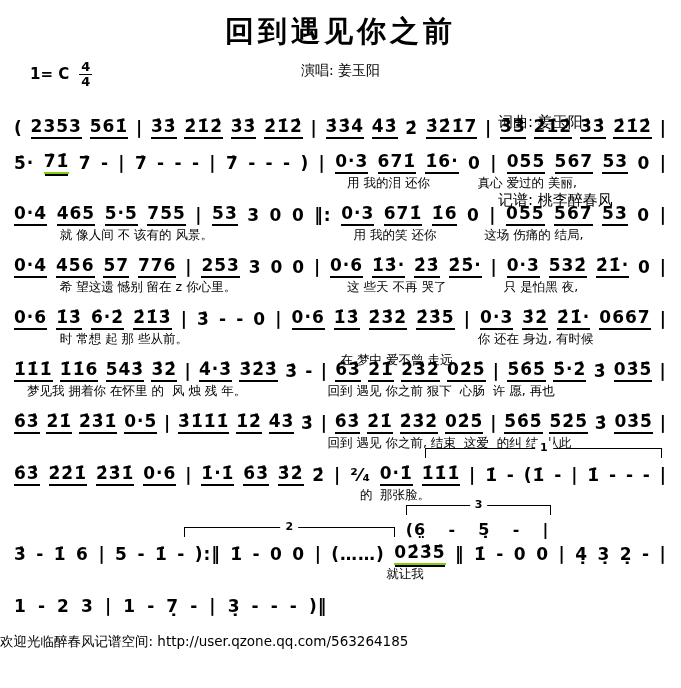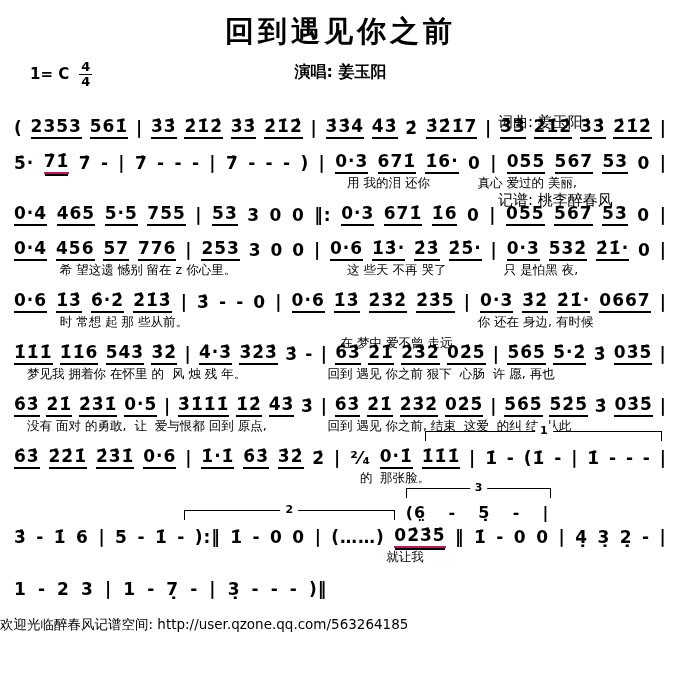--- a/index.html
+++ b/index.html
@@ -13,32 +13,32 @@
     padding-top:12px;
   }
   .keysig{
     position:absolute;left:30px;top:60px;font-size:15px;font-weight:bold;
     display:flex;gap:10px;align-items:center;
   }
   .meter{display:inline-flex;flex-direction:column;align-items:center;
     font-size:13px;font-weight:bold;line-height:1.05;}
   .meter .num{border-bottom:1.5px solid #000;padding:0 2px;}
   .singer{position:absolute;left:50%;transform:translateX(-50%);top:62px;
-    font-size:16px;font-weight:bold;white-space:pre;}
+    font-size:14px;font-weight:normal;white-space:pre;}
   .credits{position:absolute;left:498px;top:56px;font-size:15px;font-weight:normal;
     line-height:1.75;white-space:pre;}
   .score{padding:2px 14px 0;}
   .system{position:relative;margin-top:9px;}
   .notes{
     display:flex;justify-content:space-between;align-items:flex-end;
     font-size:17px;font-weight:bold;height:26px;position:relative;
   }
   .tk{white-space:nowrap;letter-spacing:1px;line-height:1.15;}
   .u1{border-bottom:2px solid #000;}
-  .u2{border-bottom:2px solid #be185d;box-shadow:0 3px 0 -1px #000;}
+  .u2{border-bottom:2px solid #84cc16;box-shadow:0 3px 0 -1px #000;}
   .lyrics{position:relative;height:17px;font-size:12.5px;}
   .lyric{position:absolute;top:1px;white-space:pre;}
   .volta{
     position:absolute;top:-12px;height:9px;
     border-top:1.5px solid #000;border-left:1.5px solid #000;border-right:1.5px solid #000;
   }
   .vlabel{
     position:absolute;top:-8px;left:50%;transform:translateX(-50%);
     background:#fff;padding:0 5px;font-size:11px;font-weight:bold;line-height:1.2;
   }
@@ -141,20 +141,25 @@
         <span class="tk u1">671̇</span>
         <span class="tk u1">1̇6</span>
         <span class="tk">0</span>
         <span class="tk">|</span>
         <span class="tk u1">055</span>
         <span class="tk u1">567</span>
         <span class="tk u1">53</span>
         <span class="tk">0</span>
         <span class="tk">|</span>
       </div>
+      <div class="lyrics">
+        <span class="lyric" style="left: 7%;">就 像人间 不 该有的 风景。</span>
+        <span class="lyric" style="left: 52%;">用 我的笑 还你</span>
+        <span class="lyric" style="left: 72%;">这场 伤痛的 结局,</span>
+      </div>
     </div>
     <div class="system">
       <div class="notes">
         <span class="tk u1">0·4</span>
         <span class="tk u1">456</span>
         <span class="tk u1">57</span>
         <span class="tk u1">776</span>
         <span class="tk">|</span>
         <span class="tk u1">253</span>
         <span class="tk">3</span>
@@ -252,21 +257,20 @@
         <span class="tk u1">2̇3̇2̇</span>
         <span class="tk u1">02̇5̇</span>
         <span class="tk">|</span>
         <span class="tk u1">5̇6̇5̇</span>
         <span class="tk u1">5̇2̇5̇</span>
         <span class="tk">3̇</span>
         <span class="tk u1">03̇5̇</span>
         <span class="tk">|</span>
       </div>
       <div class="lyrics">
-        <span class="lyric" style="left: 2%;">没有 面对 的勇敢,  让  爱与恨都 回到 原点,</span>
         <span class="lyric" style="left: 48%;">回到 遇见 你之前, 结束  这爱  的纠 结, 从此</span>
       </div>
     </div>
     <div class="system">
       <div class="notes">
         <div class="volta" style="left: 63%; width: 36%;">
           <span class="vlabel">1</span>
         </div>
         <span class="tk u1">6̇3̇</span>
         <span class="tk u1">2̇2̇1̇</span>

